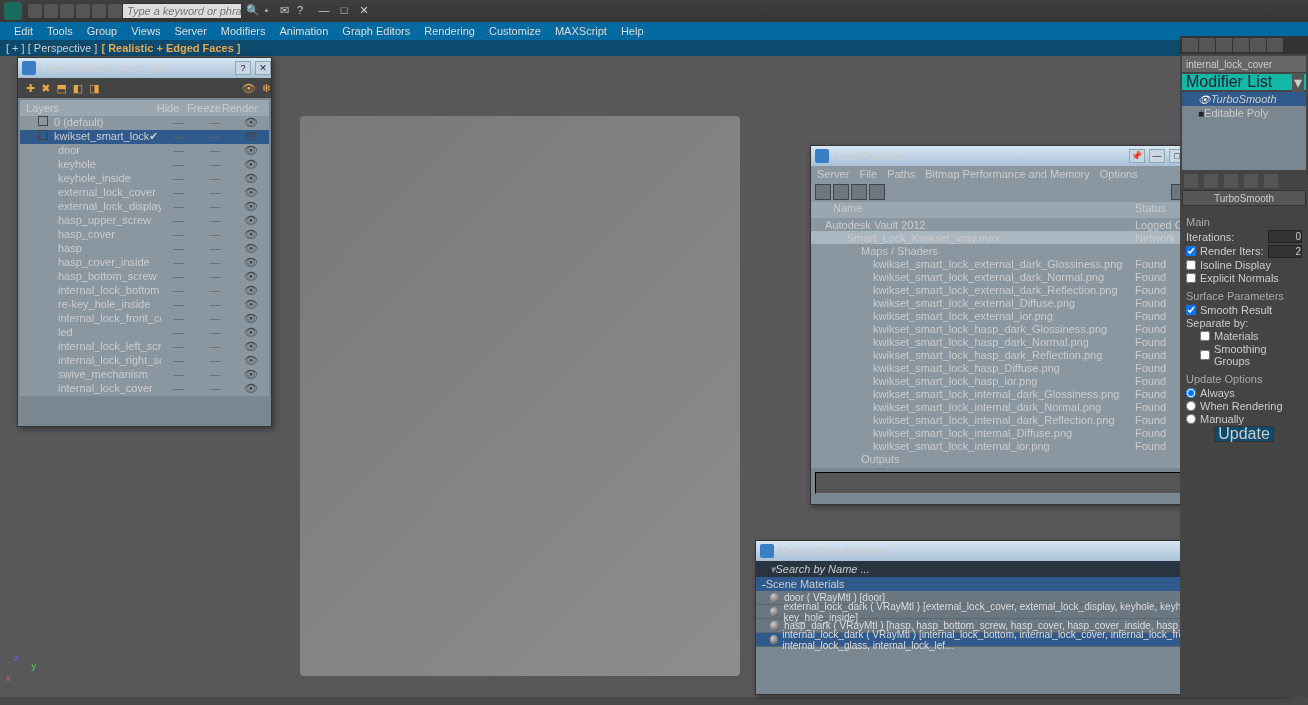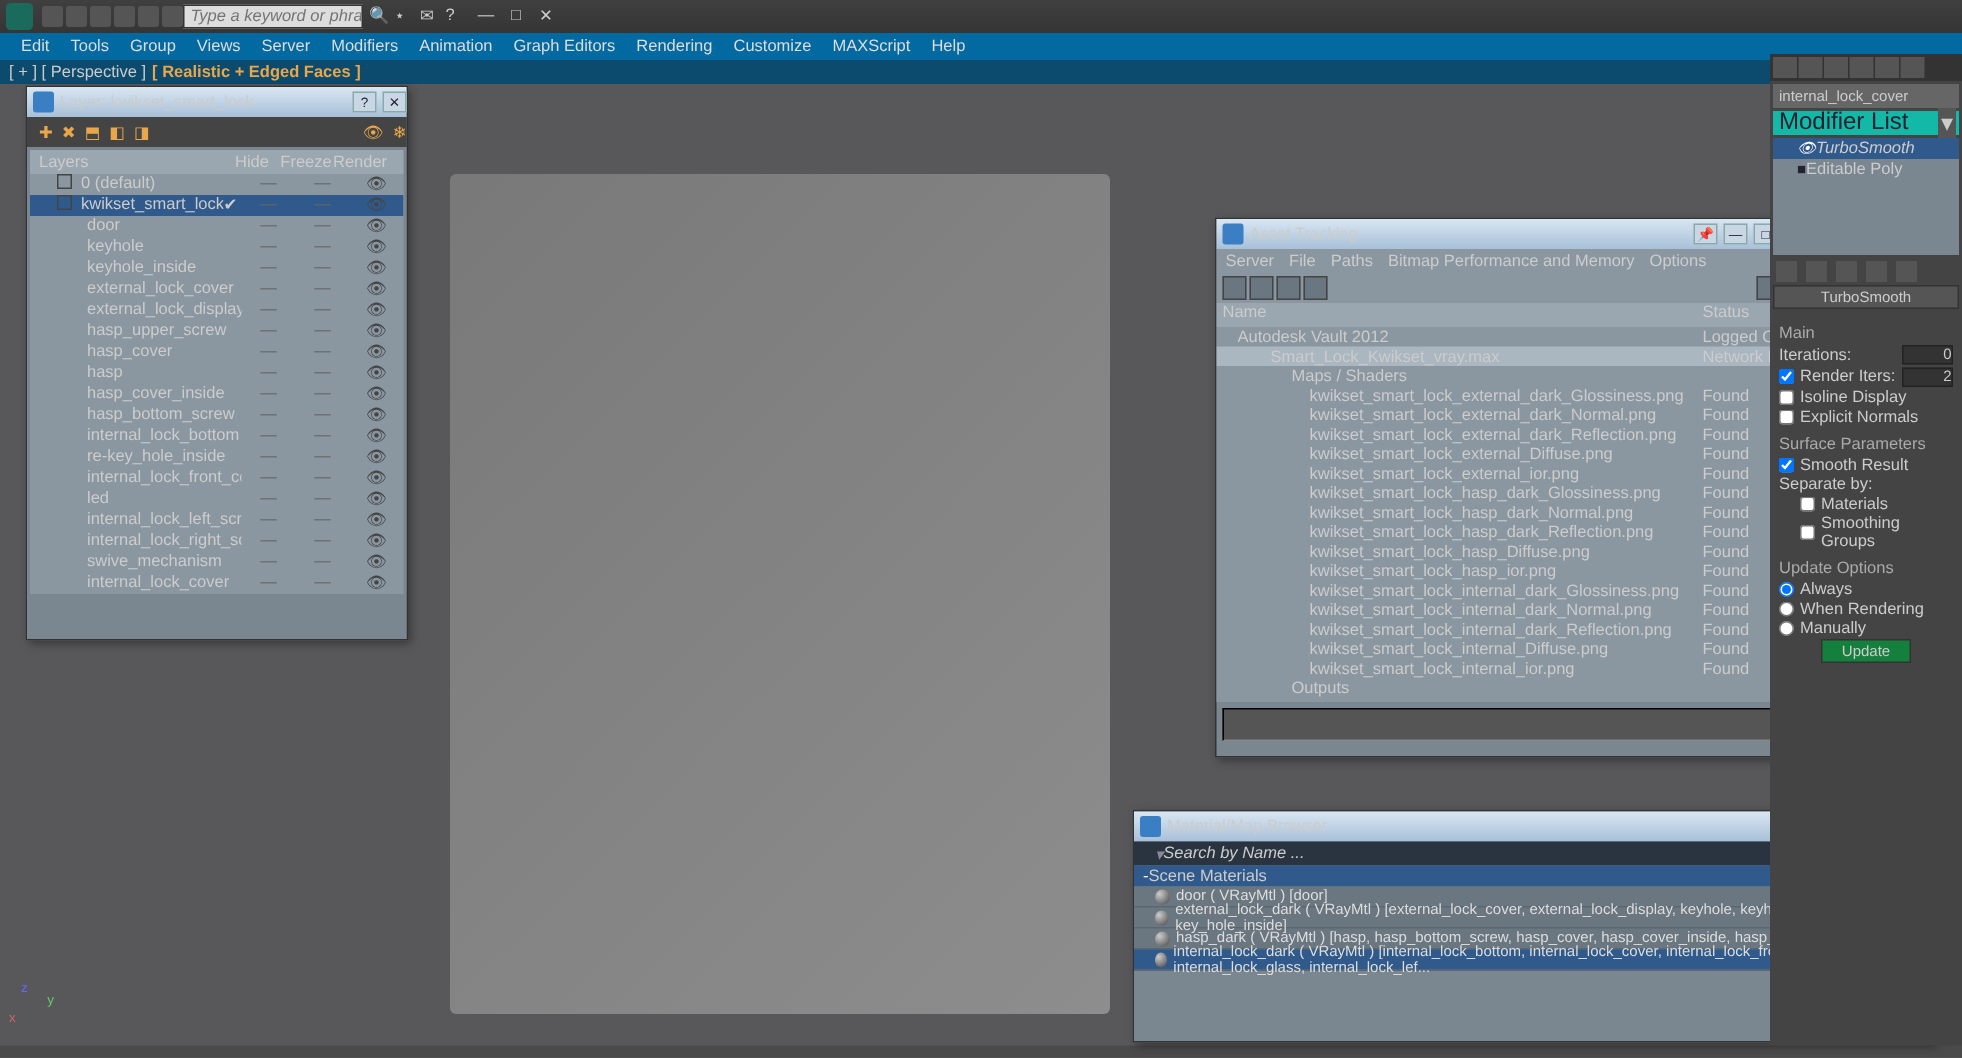--- a/index.html
+++ b/index.html
@@ -40,21 +40,21 @@
 .layer-row .name{flex:1;padding-left:2px;white-space:nowrap;overflow:hidden;}
 .layer-row .box{width:10px;height:10px;border:1px solid #444;margin-right:4px;}
 .layer-row .dash{width:36px;text-align:center;color:#666;}
 .layer-row .eye{width:36px;text-align:center;color:#444;}
 .asset-panel{left:810px;top:145px;width:396px;height:360px;}
 .asset-menubar{height:16px;background:#8a96a0;display:flex;gap:10px;padding-left:6px;align-items:center;color:#223;}
 .asset-toolbar{height:20px;background:#8a96a0;display:flex;gap:2px;padding-left:4px;align-items:center;}
 .asset-toolbar span{width:16px;height:16px;background:#6a7680;border:1px solid #444;}
 .asset-toolbar .grow{flex:1;background:none;border:none;}
 .asset-header{display:flex;background:#9aa6b0;height:16px;color:#223;}
-.asset-header .cn{flex:1;padding-left:4px;}
+.asset-header .cn{flex:1;padding-left:22px;}
 .asset-header .cs{width:70px;}
 .asset-list{background:#8a96a0;height:250px;overflow:hidden;}
 .asset-row{display:flex;height:13px;align-items:center;color:#223;font-size:10px;}
 .asset-row .ind{display:inline-block;}
 .asset-row .name{flex:1;white-space:nowrap;overflow:hidden;}
 .asset-row .status{width:70px;}
 .asset-status{height:22px;background:#555;margin:4px;border:1px inset #333;}
 .mat-panel{left:755px;top:540px;width:535px;height:155px;}
 .mat-search{height:16px;background:#2a3440;color:#889;padding-left:14px;font-style:italic;display:flex;align-items:center;}
 .mat-header{height:14px;background:#305a8c;color:#fff;padding-left:6px;display:flex;align-items:center;}
@@ -73,21 +73,21 @@
 .mod-row2{height:14px;color:#223;padding-left:16px;display:flex;align-items:center;font-size:10px;}
 .mod-toolbar{height:18px;display:flex;gap:6px;padding-left:4px;align-items:center;}
 .mod-toolbar span{width:14px;height:14px;background:#555;}
 .rollout-title{height:16px;background:#555;text-align:center;color:#ccc;font-size:10px;border:1px solid #333;margin:0 2px;display:flex;align-items:center;justify-content:center;}
 .rollout-body{padding:4px 6px;font-size:10px;color:#ccc;}
 .rollout-body .section{color:#aaa;margin-top:6px;margin-bottom:2px;}
 .rollout-body label{display:flex;align-items:center;gap:4px;margin:1px 0;}
 .rollout-body input[type=checkbox],.rollout-body input[type=radio]{width:10px;height:10px;}
 .spin{display:flex;justify-content:space-between;align-items:center;margin:1px 0;}
 .spin input{width:34px;height:13px;background:#333;border:1px solid #222;color:#ccc;text-align:right;font-size:10px;}
-.btn{height:16px;background:#15803d;border:1px solid #333;text-align:center;color:#ccc;margin:0 auto;width:60px;display:flex;align-items:center;justify-content:center;font-size:10px;}
+.btn{height:16px;background:#0c4a6e;border:1px solid #333;text-align:center;color:#ccc;margin:0 auto;width:60px;display:flex;align-items:center;justify-content:center;font-size:16px;}
 .axis{position:absolute;left:6px;bottom:14px;width:30px;height:30px;}
 .axis .z{position:absolute;left:8px;top:0;color:#66f;font-size:9px;}
 .axis .y{position:absolute;right:0;top:8px;color:#6c6;font-size:9px;}
 .axis .x{position:absolute;left:0;bottom:0;color:#c66;font-size:9px;}
 </style>
 </head>
 <body>
 
 <div class="titlebar">
   <div class="logo"></div>

